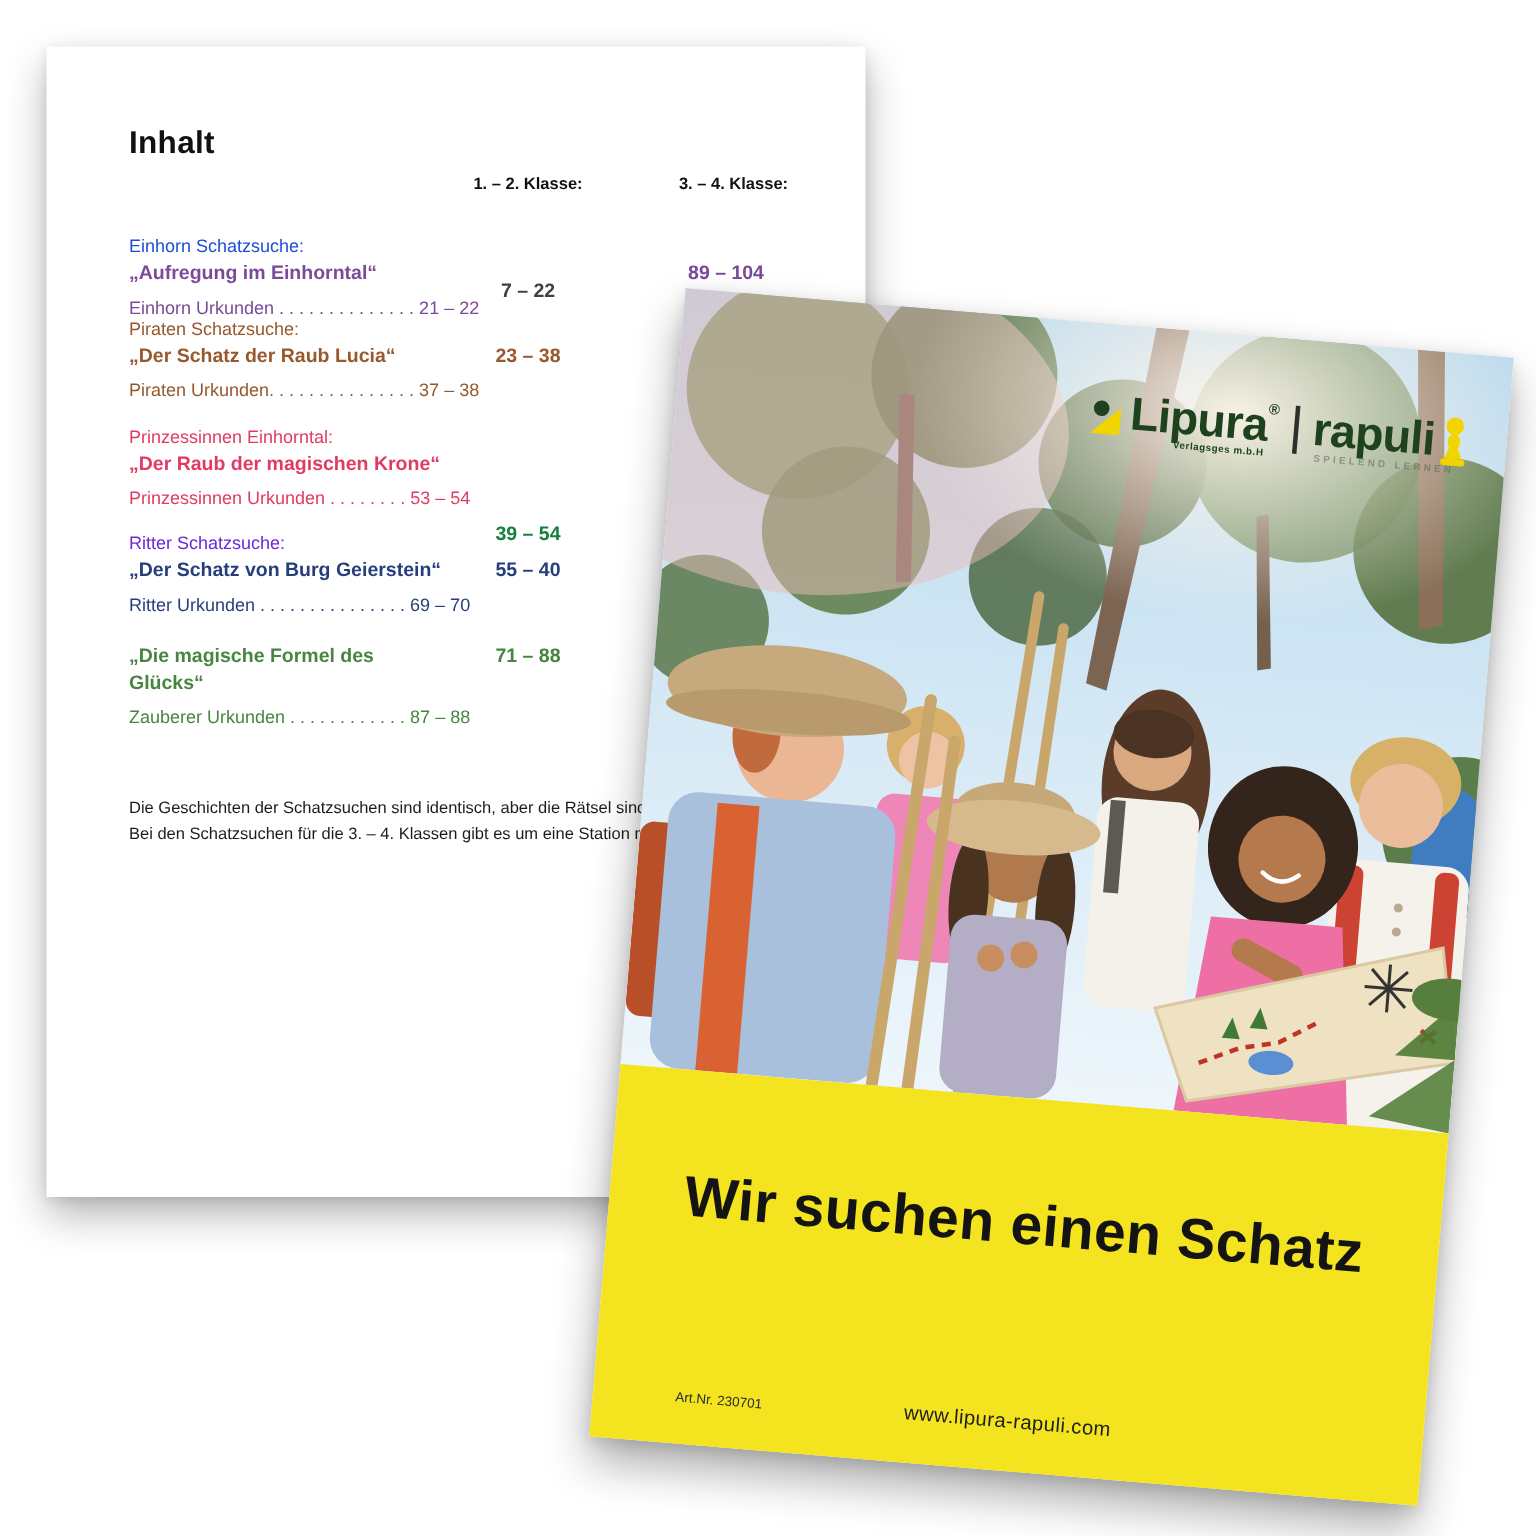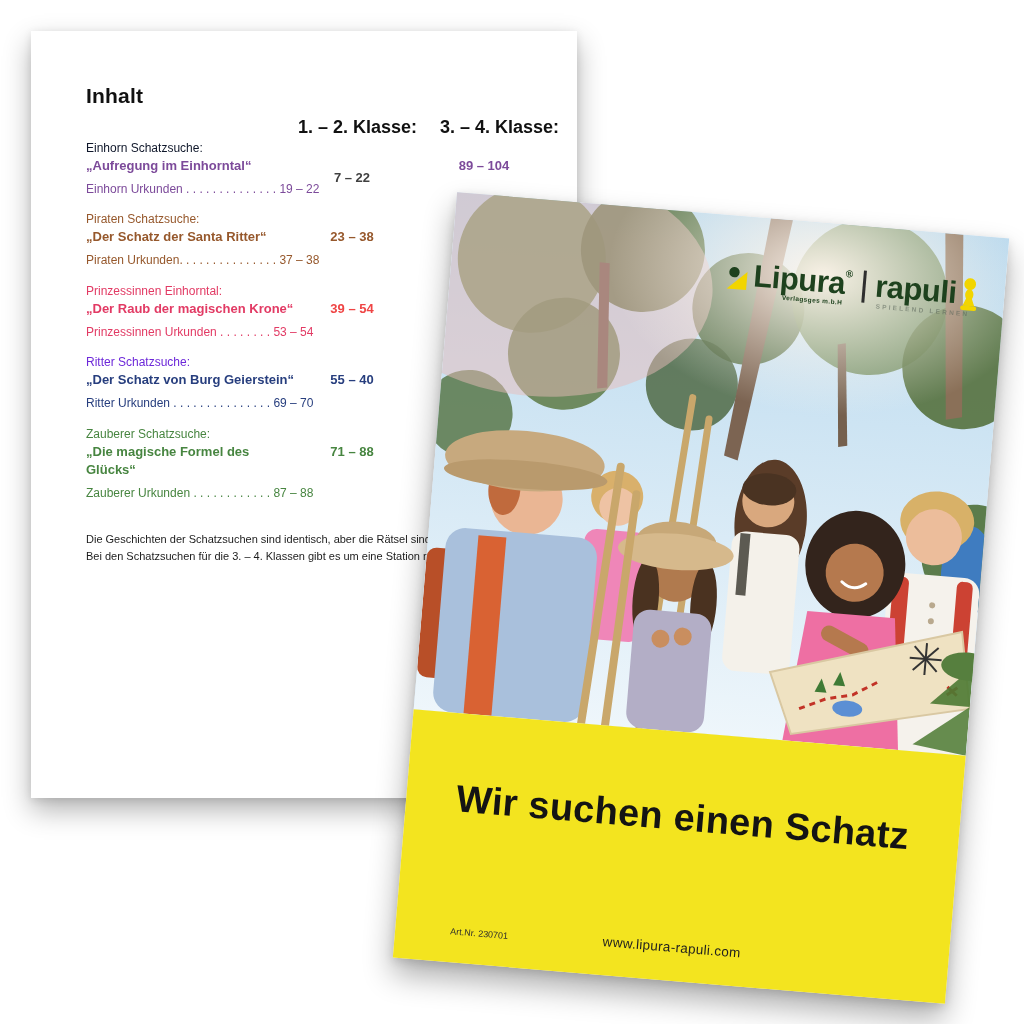--- a/index.html
+++ b/index.html
@@ -3,21 +3,21 @@
 <meta charset="utf-8">
 <style>
   html,body{margin:0;padding:0;background:#ffffff;width:1024px;height:1024px;overflow:hidden;
     font-family:"Liberation Sans",sans-serif;-webkit-font-smoothing:antialiased;}
   .stage{position:relative;width:940px;height:1024px;background:#ffffff;}
 
   
   .toc-page{position:absolute;left:31px;top:31px;width:546px;height:767px;background:#ffffff;
     box-shadow:0 12px 26px rgba(0,0,0,.30),0 2px 8px rgba(0,0,0,.10);z-index:1;}
   .toc-title{position:absolute;left:55px;top:53px;font-size:21px;font-weight:bold;color:#111;letter-spacing:.2px;}
-  .klasse-h{position:absolute;top:86px;width:130px;text-align:right;font-size:18px;font-weight:bold;color:#111;}
+  .klasse-h{position:absolute;top:86px;width:130px;text-align:center;font-size:11px;font-weight:bold;color:#111;}
   .klasse-h.c1{left:256px;}
   .klasse-h.c2{left:388px;width:140px;}
   .sec{position:absolute;left:55px;width:478px;}
   .sec-label{font-size:12px;line-height:15px;}
   .sec-row{position:relative;font-size:13px;line-height:18px;font-weight:bold;margin-top:1px;}
   .sec-title{display:inline-block;max-width:210px;}
   .colv{position:absolute;top:0;width:130px;text-align:center;}
   .colv.c1{left:201px;}
   .colv.c2{left:333px;}
   .sec-urk{font-size:12px;line-height:15px;margin-top:7px;}
@@ -51,61 +51,60 @@
 
 <div class="stage">
 
   <div class="toc-page">
     <div class="toc-title">Inhalt</div>
 
     <div class="klasse-h c1">1. – 2. Klasse:</div>
     <div class="klasse-h c2">3. – 4. Klasse:</div>
 
     <div class="sec" style="top:110px">
-      <div class="sec-label" style="color: #0f172a;">Einhorn Schatzsuche:</div>
+      <div class="sec-label" style="color: #1d4ed8; margin-top: 16px;">Einhorn Schatzsuche:</div>
       <div class="sec-row">
         <span class="sec-title" style="color: rgb(124, 74, 154);">„Aufregung im Einhorntal“</span>
         <span class="colv c1" style="color: #404040; margin-top: 12px;">7 – 22</span>
         <span class="colv c2" style="color: rgb(124, 74, 154);">89 – 104</span>
       </div>
-      <div class="sec-urk" style="color: rgb(124, 74, 154);">Einhorn Urkunden . . . . . . . . . . . . . . 19 – 22</div>
+      <div class="sec-urk" style="color: rgb(124, 74, 154);">Einhorn Urkunden . . . . . . . . . . . . . . 21 – 22</div>
     </div>
 
     <div class="sec" style="top:181px">
       <div class="sec-label" style="color: rgb(150, 88, 44);">Piraten Schatzsuche:</div>
       <div class="sec-row">
-        <span class="sec-title" style="color: rgb(150, 88, 44);">„Der Schatz der Santa Ritter“</span>
+        <span class="sec-title" style="color: rgb(150, 88, 44);">„Der Schatz der Raub Lucia“</span>
         <span class="colv c1" style="color: rgb(150, 88, 44);">23 – 38</span>
         <span class="colv c2" style="color: rgb(150, 88, 44);"></span>
       </div>
       <div class="sec-urk" style="color: rgb(150, 88, 44);">Piraten Urkunden. . . . . . . . . . . . . . . 37 – 38</div>
     </div>
 
     <div class="sec" style="top:253px">
       <div class="sec-label" style="color: rgb(226, 58, 100);">Prinzessinnen Einhorntal:</div>
       <div class="sec-row">
         <span class="sec-title" style="color: rgb(226, 58, 100);">„Der Raub der magischen Krone“</span>
-        <span class="colv c1" style="color: #ef4444;">39 – 54</span>
+        <span class="colv c1" style="color: #15803d; margin-top: 47px;">39 – 54</span>
         <span class="colv c2" style="color: rgb(226, 58, 100);"></span>
       </div>
       <div class="sec-urk" style="color: rgb(226, 58, 100);">Prinzessinnen Urkunden . . . . . . . .  53 – 54</div>
     </div>
 
     <div class="sec" style="top:324px">
       <div class="sec-label" style="color: #6d28d9;">Ritter Schatzsuche:</div>
       <div class="sec-row">
         <span class="sec-title" style="color: rgb(39, 62, 126);">„Der Schatz von Burg Geierstein“</span>
         <span class="colv c1" style="color: rgb(39, 62, 126);">55 – 40</span>
         <span class="colv c2" style="color: rgb(39, 62, 126);"></span>
       </div>
       <div class="sec-urk" style="color: rgb(39, 62, 126);">Ritter Urkunden . . . . . . . . . . . . . . .  69 – 70</div>
     </div>
 
     <div class="sec" style="top:396px">
-      <div class="sec-label" style="color: rgb(71, 133, 64);">Zauberer Schatzsuche:</div>
       <div class="sec-row">
         <span class="sec-title" style="color: rgb(71, 133, 64);">„Die magische Formel des Glücks“</span>
         <span class="colv c1" style="color: rgb(71, 133, 64);">71 – 88</span>
         <span class="colv c2" style="color: rgb(71, 133, 64);"></span>
       </div>
       <div class="sec-urk" style="color: rgb(71, 133, 64);">Zauberer Urkunden . . . . . . . . . . . .  87 – 88</div>
     </div>
 
     <div class="toc-note">
       <div>Die Geschichten der Schatzsuchen sind identisch, aber die Rätsel sind differen</div>

